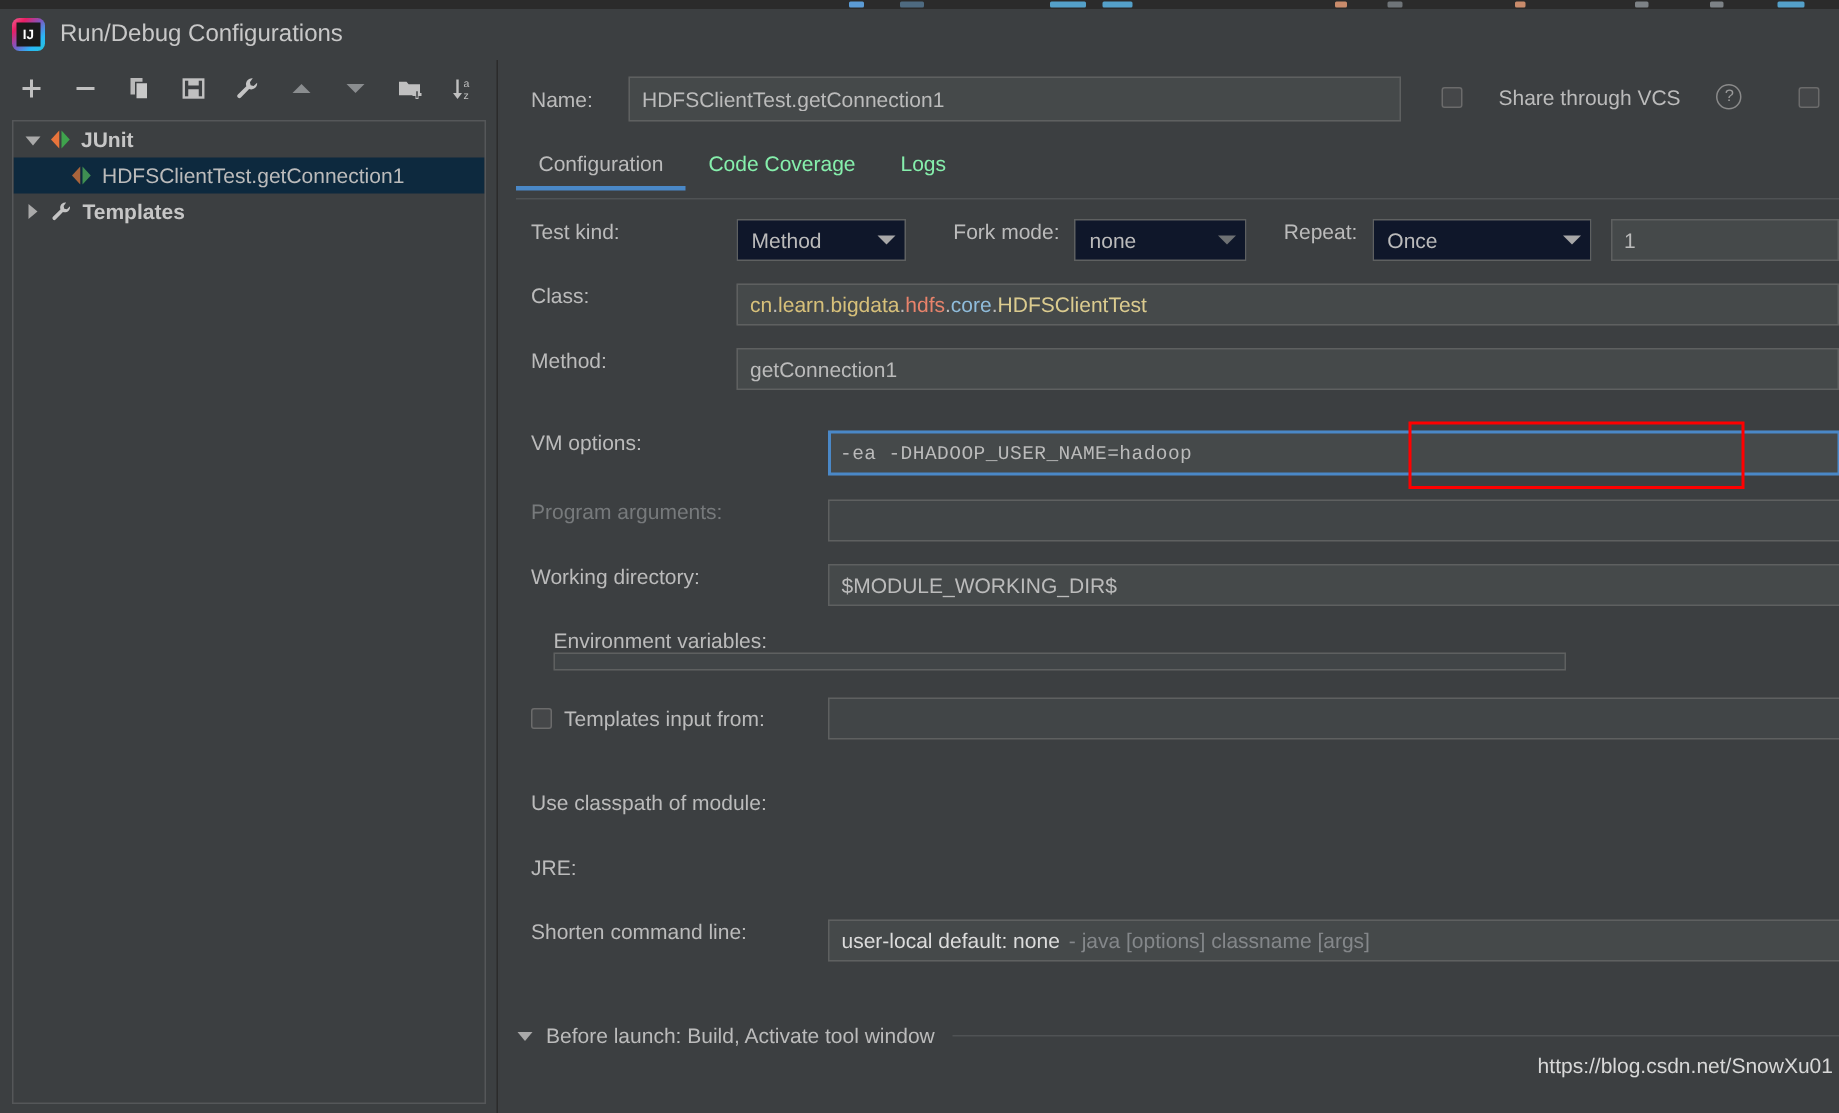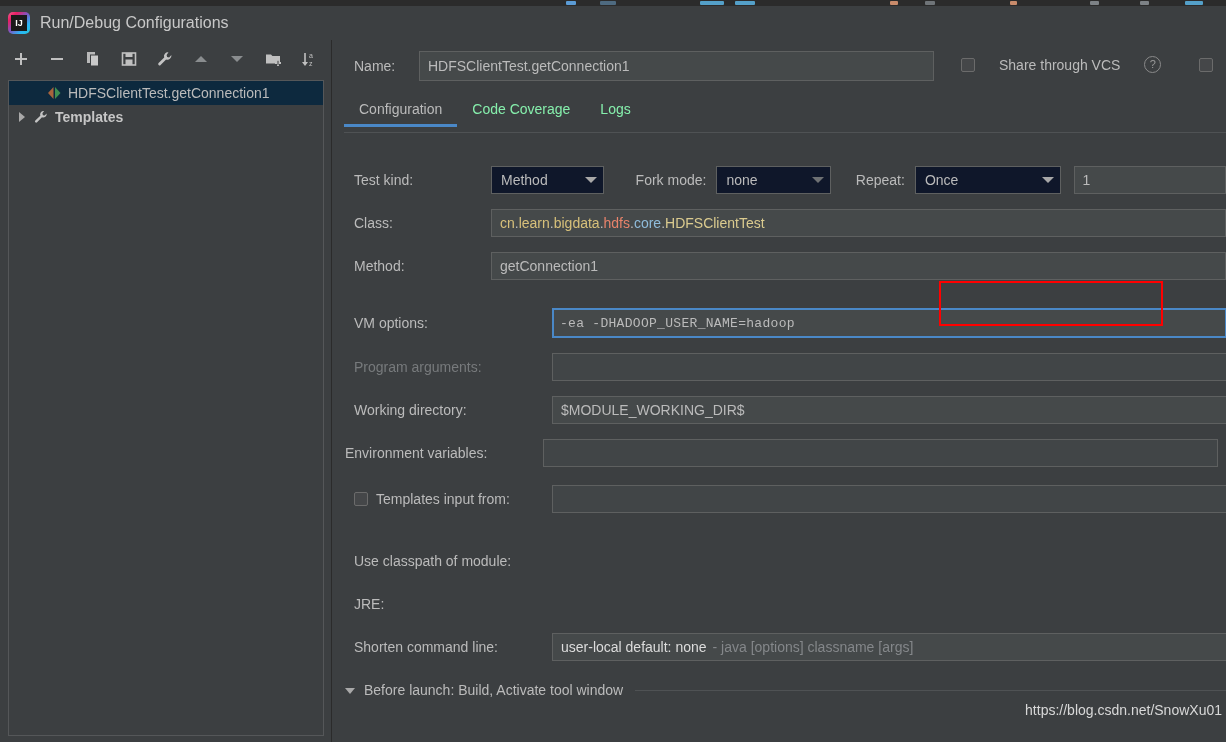--- a/index.html
+++ b/index.html
@@ -244,23 +244,21 @@
   
   .form {
     position: absolute;
     top: 100px; left: 0;
     width: 893px;
   }
   .frow {
     position: absolute;
     left: 21px;
     display: flex;
-    align-items: center;
     height: 28px;
-    margin-top: 20px;
   }
   .flabel {
     font-size: 14px;
     color: #bbbbbb;
     flex: 0 0 auto;
   }
   .flabel.dim { color: #777a7c; }
 
   .field {
     background: #45494a;
@@ -467,20 +465,30 @@
             </g>
           <polygon points="5,16 2,12 8,12" fill="#c0c0c0"></polygon>
           <text x="9" y="8" font-size="7" fill="#c0c0c0" font-family="Liberation Sans, sans-serif">a</text>
           <text x="9" y="16" font-size="7" fill="#c0c0c0" font-family="Liberation Sans, sans-serif">z</text>
         </svg>
       </div>
     </div>
 
     <div class="tree-box">
 
+      <div class="tree-row level1 bold">
+        <span class="tw down"></span>
+        <span class="junit-icon">
+          <svg width="15" height="14" viewBox="0 0 15 14">
+            <polygon points="6.5,1 6.5,13 1,7" fill="#e8743b"></polygon>
+            <polygon points="8,1 8,13 13.5,7" fill="#3fa34d"></polygon>
+          </svg>
+        </span>
+        <span class="tree-label">JUnit</span>
+      </div>
 
       <div class="tree-row level2 selected">
         <span class="junit-icon">
           <svg width="15" height="14" viewBox="0 0 15 14">
             <polygon points="6.5,1 6.5,13 1,7" fill="#a8643c"></polygon>
             <polygon points="8,1 8,13 13.5,7" fill="#3f8f52"></polygon>
           </svg>
         </span>
         <span class="tree-label">HDFSClientTest.getConnection1</span>
       </div>
@@ -566,21 +574,21 @@
       <div class="frow" style="top:193px; left:21px;">
         <span class="flabel dim" style="width:198px;">Program arguments:</span>
         <span class="field empty" style="width:675px;"></span>
       </div>
 
       <div class="frow" style="top:236px; left:21px;">
         <span class="flabel" style="width:198px;">Working directory:</span>
         <span class="field" style="width:675px;">$MODULE_WORKING_DIR$</span>
       </div>
 
-      <div class="frow" style="top:279px; left:12px;">
+      <div class="frow" style="top:279px; left:36px;flex-direction:column;">
         <span class="flabel" style="width:198px;">Environment variables:</span>
         <span class="field empty" style="width:675px;"></span>
       </div>
 
       <div class="frow" style="top:325px; left:21px;">
         <span style="display:flex;align-items:center;width:198px;">
           <span class="cb"></span>
           <span class="flabel" style="margin-left:8px;">Templates input from:</span>
         </span>
         <span class="field empty" style="width:675px;"></span>

